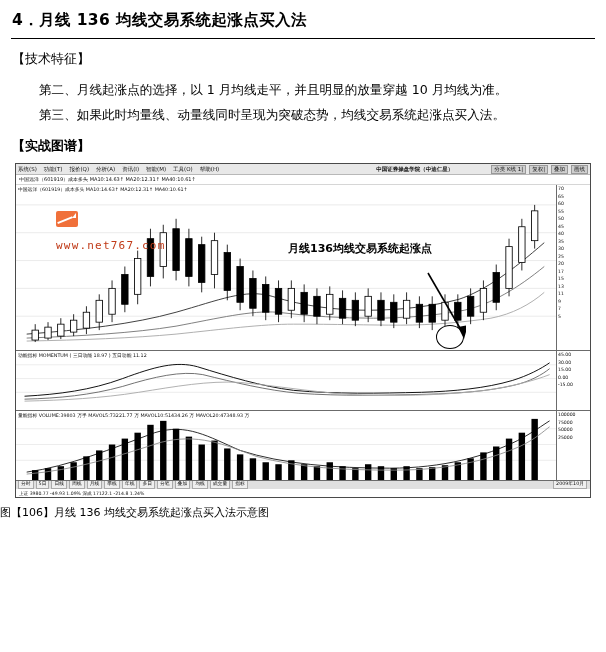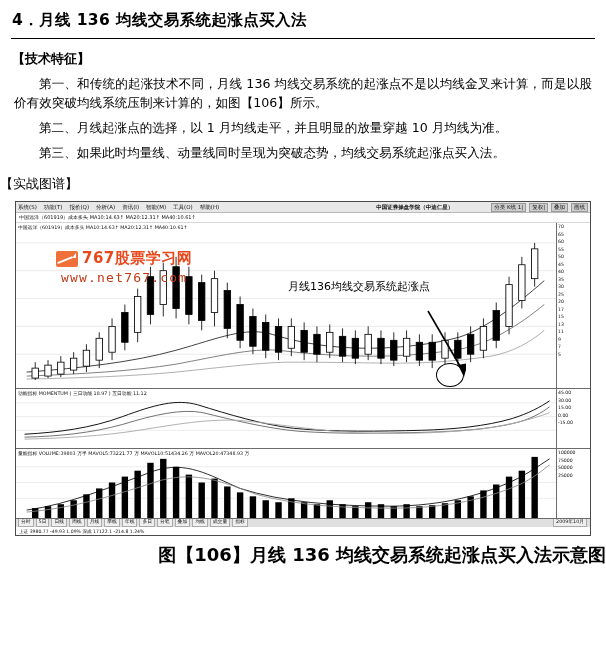--- a/index.html
+++ b/index.html
@@ -29,34 +29,34 @@
     letter-spacing: 0.4px;
   }
   .rule {
     width: 584px;
     height: 1px;
     background: #000;
     margin: 7px auto 0 auto;
   }
   .section-label {
     font-size: 13px;
-    font-weight: bold;
-    margin: 11px 0 6px 12px;
+    font-weight: normal;
+    margin: 11px 0 12px 12px;
   }
   .para {
     font-size: 12.6px;
     line-height: 19px;
     margin: 6px 14px 0 14px;
     text-align: justify;
     text-indent: 25px;
   }
   .section-label2 {
     font-size: 13px;
-    font-weight: normal;
-    margin: 13px 0 0 0;
+    font-weight: bold;
+    margin: 13px 0 0 12px;
   }
 
   
   .chart-shot {
     position: relative;
     margin: 8px auto 0 auto;
     width: 576px;
     height: 335px;
     background: #ffffff;
     border: 1px solid #4a4a4a;
@@ -186,32 +186,32 @@
   .wm-logo:after {
     content: "";
     position: absolute;
     right: 2px; top: 2px;
     width: 0; height: 0;
     border-left: 4px solid transparent;
     border-right: 0 solid transparent;
     border-bottom: 5px solid #fff;
   }
   .wm-line2 {
-    font-size: 13px;
+    font-size: 11px;
     color: #c03a18;
     letter-spacing: 1.2px;
-    margin-top: 2px;
+    margin-top: 12px;
     font-family: "DejaVu Sans Mono", "Liberation Mono", monospace;
   }
 
   .annot {
     position: absolute;
     z-index: 7;
     font-size: 11px;
-    font-weight: normal;
+    font-weight: bold;
     color: #000;
     white-space: nowrap;
   }
   .annot-arrow {
     position: absolute;
     z-index: 7;
     left: 300px;
     top: 78px;
     width: 150px;
     height: 90px;
@@ -251,37 +251,36 @@
   .statusbar {
     height: 9px;
     font-size: 4.6px;
     line-height: 9px;
     color: #111;
     padding-left: 3px;
     white-space: nowrap;
     background: #fff;
   }
   .fig-caption {
-    text-align: right;
-    font-size: 18px;
-    font-weight: bold;
+    text-align: left;
+    font-size: 11px;
+    font-weight: normal;
     margin-top: 7px;
   }
 </style>
 </head>
 <body>
 
 <div class="page">
 
   <div class="heading">4．月线 136 均线交易系统起涨点买入法</div>
   <div class="rule"></div>
 
   <div class="section-label">【技术特征】</div>
 
-  <div class="para">第一、和传统的起涨技术不同，月线 136 均线交易系统的起涨点不是以均线金叉来计算，而是以股价有效突破均线系统压制来计算的，如图【106】所示。</div>
   <div class="para">第二、月线起涨点的选择，以 1 月均线走平，并且明显的放量穿越 10 月均线为准。</div>
   <div class="para">第三、如果此时均量线、动量线同时呈现为突破态势，均线交易系统起涨点买入法。</div>
 
   <div class="section-label2">【实战图谱】</div>
 
   <div class="chart-shot">
 
     <div class="menubar">
       <span>系统(S)</span>
       <span>功能(T)</span>
@@ -424,21 +423,20 @@
           <div>13</div>
           <div>11</div>
           <div>9</div>
           <div>7</div>
           <div>5</div>
         </div>
 
         <div class="watermark">
           <div class="wm-line1">
             <span class="wm-logo"></span>
-            <span>767股票学习网</span>
           </div>
           <div class="wm-line2">www.net767.com</div>
         </div>
 
         <div class="annot" style="left:272px; top:56px;">月线136均线交易系统起涨点</div>
 
         <svg class="annot-arrow" viewBox="0 0 150 90">
           <line x1="112" y1="10" x2="148" y2="72" stroke="#000" stroke-width="1.6"></line>
           <polygon points="148,76 142,64 152,62" fill="#000"></polygon>
         </svg>

